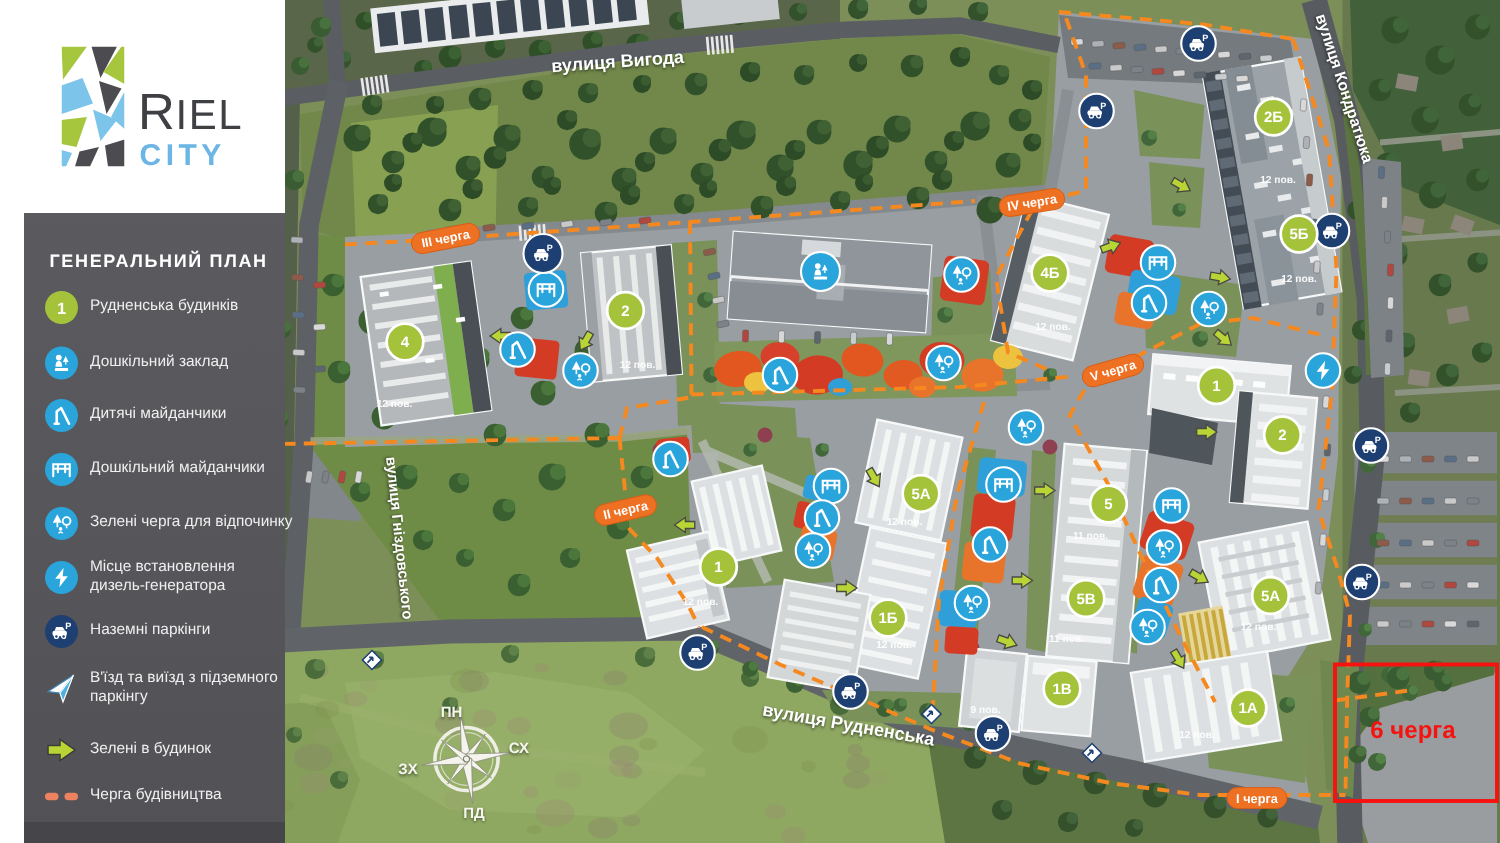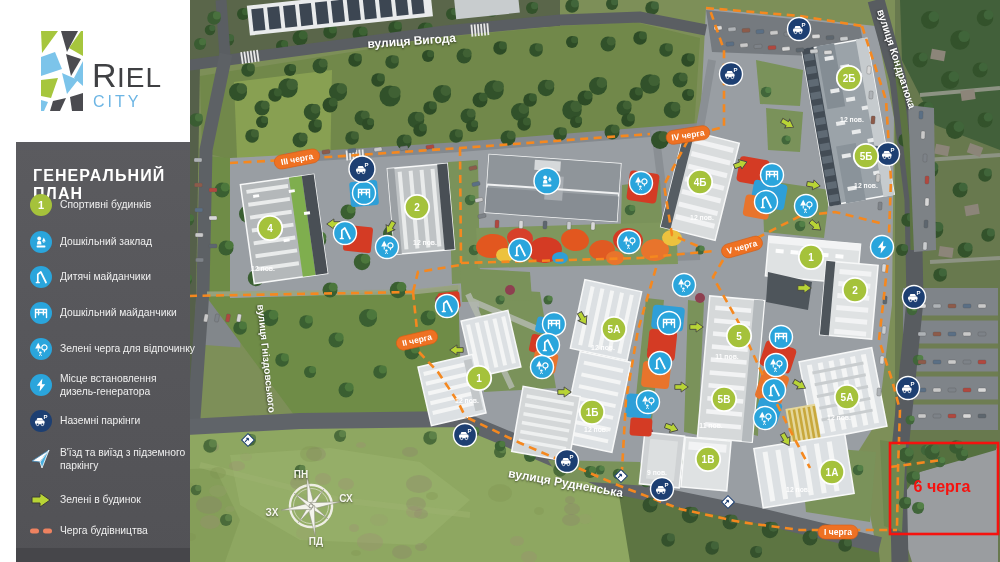--- a/index.html
+++ b/index.html
@@ -5,24 +5,24 @@
 <style>
   html,body{margin:0;padding:0;width:1000px;height:562px;overflow:hidden;background:#fff;
     font-family:"Liberation Sans",sans-serif;}
   #stage{position:relative;width:1000px;height:562px;overflow:hidden;}
   #sidebar{position:absolute;left:0;top:0;width:174px;height:562px;z-index:5;margin-left:16px;}
   #sbwhite{position:absolute;left:0;top:0;width:174px;height:142px;background:#fff;}
   #logo{position:absolute;left:25px;top:31px;}
   #logotext{position:absolute;left:76px;top:56px;color:#3f4043;}
   #logotext .r{font-size:34px;letter-spacing:0.5px;}
   #logotext .iel{font-size:28px;letter-spacing:1px;}
-  #logocity{position:absolute;left:77px;top:93px;font-size:16px;font-weight:normal;color:#6cb5e4;letter-spacing:3px;}
+  #logocity{position:absolute;left:77px;top:93px;font-size:20px;font-weight:bold;color:#6cb5e4;letter-spacing:3px;}
   #sbpanel{position:absolute;left:0;top:142px;width:174px;height:420px;
     background:linear-gradient(#5b5b5f,#525256);}
-  #sbhead{position:absolute;left:17px;top:167px;font-size:16px;font-weight:bold;color:#fff;letter-spacing:1.1px;}
+  #sbhead{position:absolute;left:17px;top:167px;font-size:12px;font-weight:bold;color:#fff;letter-spacing:1.1px;}
   .li{position:absolute;left:13px;width:158px;height:24px;}
   .li .ic{position:absolute;left:0;top:0;}
   .li .lt{position:absolute;left:31px;top:50%;transform:translateY(-50%);font-size:10.3px;line-height:12.5px;color:#efefef;white-space:nowrap;}
 </style>
 </head>
 <body>
 <div id="stage">
 
 <svg width="1000" height="562" viewBox="0 0 1000 562" xmlns="http://www.w3.org/2000/svg" font-family="Liberation Sans, sans-serif" style="position:absolute;left:0;top:0">
 
@@ -1998,21 +1998,21 @@
 
   <div style="position:absolute;left:0;top:548px;width:174px;height:14px;background:#46464a;"></div>
 
   <div id="sbhead">ГЕНЕРАЛЬНИЙ ПЛАН</div>
 
 <div class="li" style="top:193px">
         <span class="ic"><svg width="24" height="24" viewBox="-12 -12 24 24">
             <circle r="11" fill="#a5c23b"></circle>
             <text y="4" text-anchor="middle" font-family="Liberation Sans, sans-serif" font-size="11" font-weight="bold" fill="#fff">1</text>
           </svg></span>
-        <span class="lt">Спортивні будинків</span>
+        <span class="lt">Рудненська будинків</span>
       </div>
 
 <div class="li" style="top:230px">
         <span class="ic"><svg width="24" height="24" viewBox="-12 -12 24 24">
             <circle r="11" fill="#2aa5dc"></circle>
             <circle cx="-1.8" cy="-3.6" r="1.9" fill="#fff"></circle>
             <path d="M-4,2.5 q0,-4 2.2,-4 q2.2,0 2.2,4 Z" fill="#fff"></path>
             <path d="M2.8,-4.6 L0.9,-0.6 h3.8 Z" fill="#fff"></path>
             <rect x="2.4" y="-0.6" width="0.9" height="1.6" fill="#fff"></rect>
             <rect x="-4.4" y="3.4" width="8.8" height="2" rx="0.6" fill="#fff"></rect>

